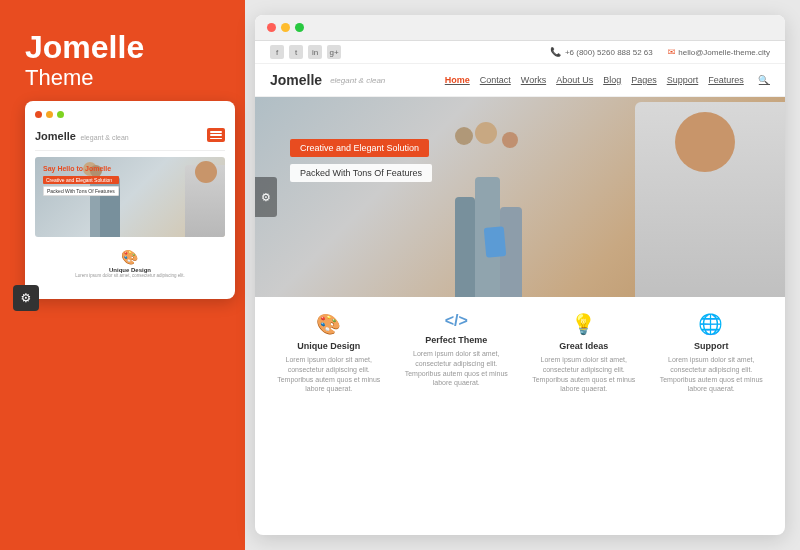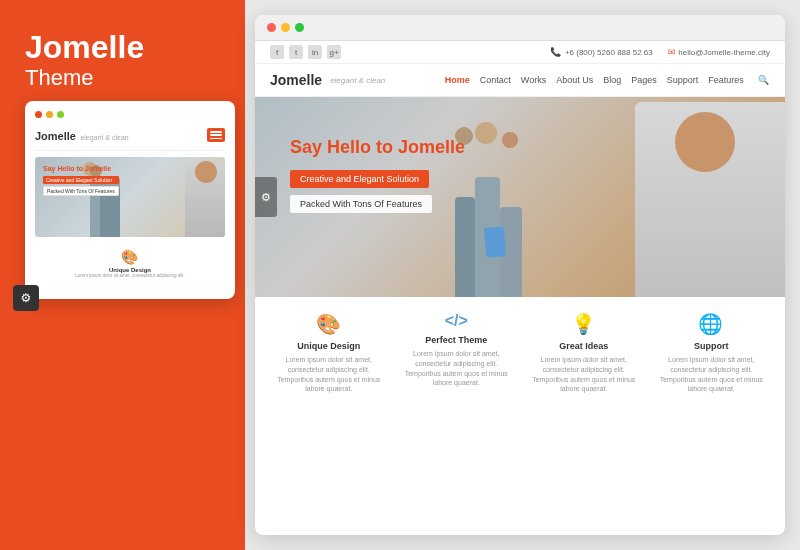--- a/index.html
+++ b/index.html
@@ -275,20 +275,21 @@
       color: #aaa;
       margin-right: auto;
       font-style: italic;
     }
     .site-nav-items {
       display: flex;
       gap: 10px;
       align-items: flex-end;
       font-size: 9px;
       color: #555;
+      text-decoration: underline;
     }
     .nav-item-active {
       color: #e84c20;
       font-weight: 600;
     }
     .nav-search-icon {
       margin-left: 5px;
       color: #555;
     }
 
@@ -499,24 +500,20 @@
         <div style="position:absolute;left:247px;top:35px;width:16px;height:16px;background:#c09070;border-radius:50%;"></div>
 
         <div style="position:absolute;left:230px;bottom:40px;width:20px;height:30px;background:#5b9bd5;border-radius:3px;transform:rotate(-5deg);"></div>
 
         <div style="position:absolute;right:0;bottom:0;width:150px;height:195px;background:linear-gradient(180deg,#d8d8d8 0%,#c0c0c0 100%);border-radius:6px 0 0 0;"></div>
         <div style="position:absolute;right:50px;top:15px;width:60px;height:60px;background:#c8956a;border-radius:50%;"></div>
 
         <div class="hero-gear">⚙</div>
 
         <div class="hero-text-overlay">
-          <div class="hero-main-title">
-            <span>Say Hello to</span>
-            <span style="color:#e84c20;">Jomelle</span>
-          </div>
           <div>
             <span class="hero-badge-1">Creative and Elegant Solution</span>
           </div>
           <div>
             <span class="hero-badge-2">Packed With Tons Of Features</span>
           </div>
         </div>
       </div>
 
       <div class="site-features">

